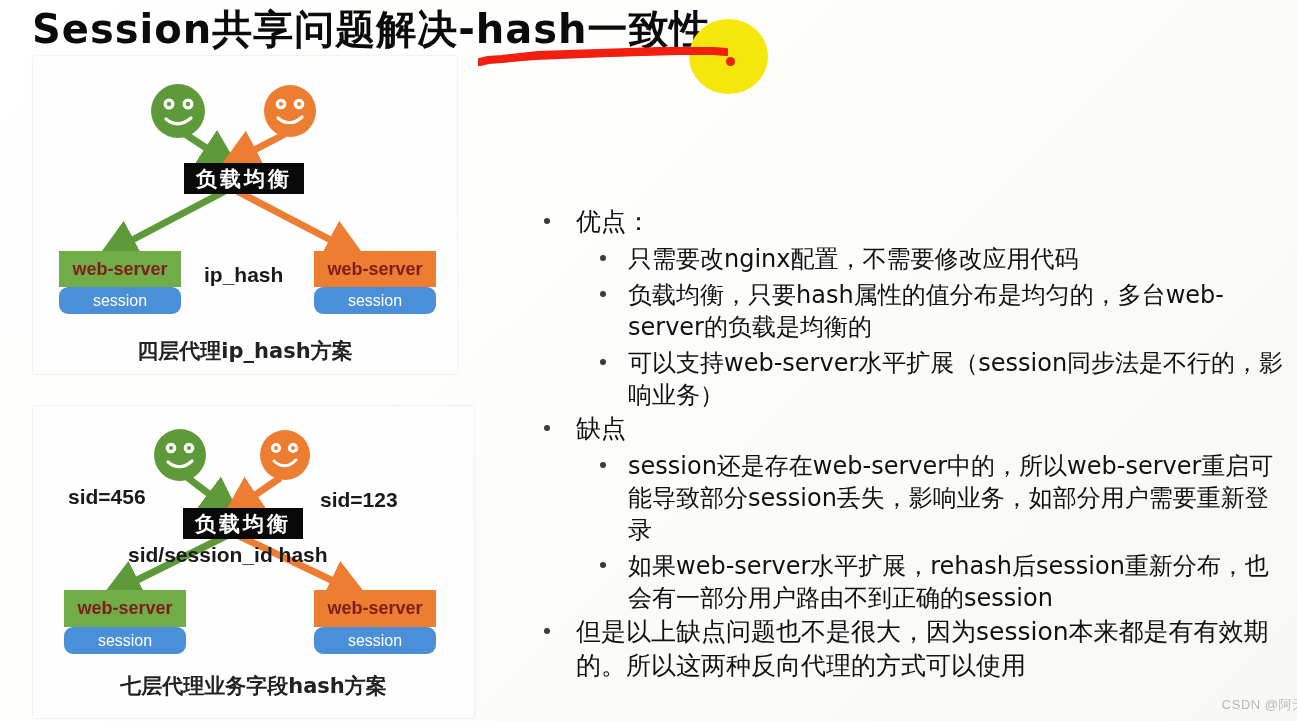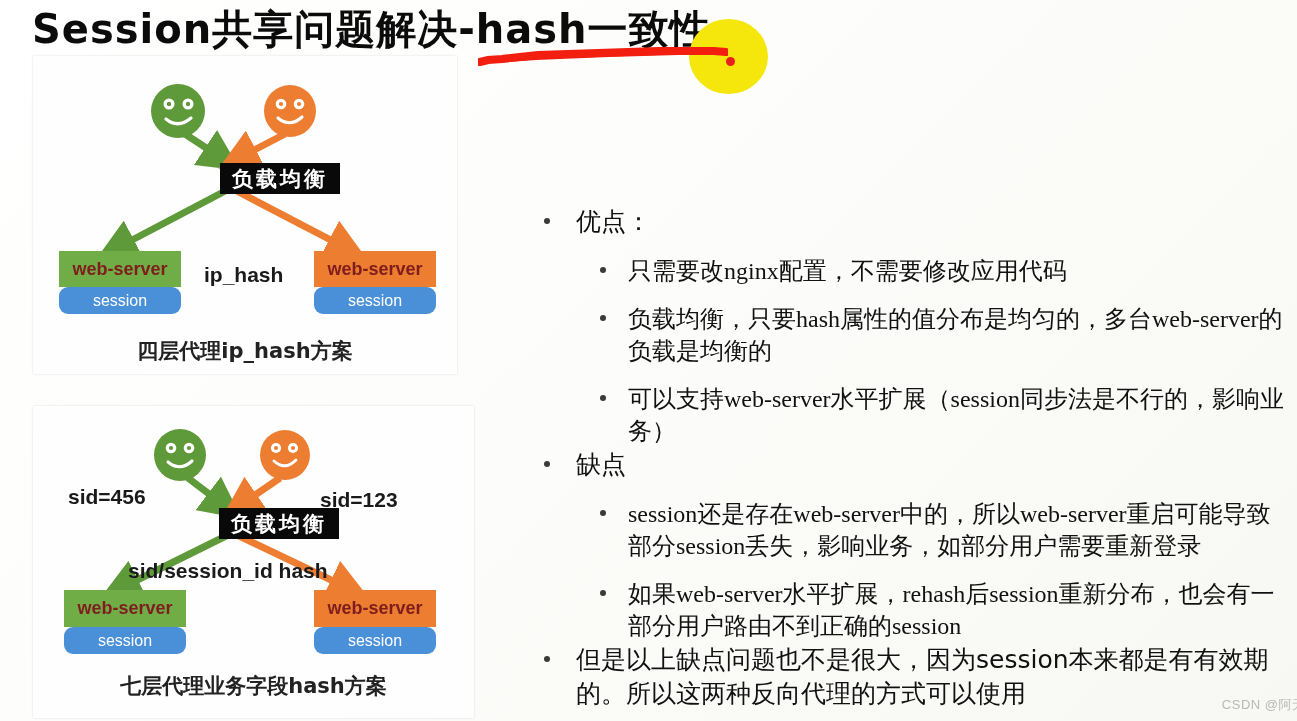--- a/index.html
+++ b/index.html
@@ -40,21 +40,21 @@
     overflow:hidden;
   }
   #panel-top{left:33px;top:56px;width:424px;height:318px;}
   #panel-bottom{left:33px;top:406px;width:441px;height:312px;}
   .diagram{position:absolute;left:0;top:0;width:100%;height:100%;}
   .dgsvg{position:absolute;left:0;top:0;}
   .box-lb{
     position:absolute;background:#090909;color:#ffffff;
     font-family:"DejaVu Sans","Liberation Sans",sans-serif;
     font-weight:bold;text-align:center;letter-spacing:3px;
-    display:flex;align-items:center;justify-content:center;margin-left:36px;
+    display:flex;align-items:center;justify-content:center;
   }
   .srv{position:absolute;}
   .srv .top{
     color:#7f1d1d;font-weight:bold;text-align:center;
     display:flex;align-items:center;justify-content:center;
     font-family:"Liberation Sans",sans-serif;
   }
   .srv .bot{
     background:#4a90d9;color:#ffffff;text-align:center;
     display:flex;align-items:center;justify-content:center;
@@ -79,21 +79,21 @@
     position:absolute;left:536px;top:205px;width:752px;
     color:#111;
     font-family:"DejaVu Sans","Liberation Sans",sans-serif;
   }
   .lvl1{position:relative;padding-left:40px;margin:0 0 2px 0;}
   .lvl1 > .btxt{font-size:25px;line-height:34px;font-weight:500;}
   .lvl1 > .bul{
     position:absolute;left:8px;top:13px;width:6px;height:6px;
     border-radius:50%;background:#3a3a3a;
   }
-  .lvl2{position:relative;padding-left:92px;margin:16px 0 1px 0;font-family:Liberation Serif, serif;}
+  .lvl2{position:relative;padding-left:92px;margin:4px 0 1px 0;}
   .lvl2 > .btxt{font-size:24px;line-height:32px;}
   .lvl2 > .bul{
     position:absolute;left:64px;top:12px;width:6px;height:6px;
     border-radius:50%;background:#3a3a3a;
   }
   .btxt{display:block;}
 
   
   #watermark{
     position:absolute;right:10px;bottom:7px;
@@ -213,21 +213,21 @@
         <span>sid=456</span>
       </div>
       <div class="edge-label" style="left:255px;top:82px;font-size:21px;margin-left:32px;">
         <span>sid=123</span>
       </div>
 
       <div class="box-lb" style="left:150px;top:102px;width:120px;height:31px;font-size:21px;">
         <span>负载均衡</span>
       </div>
 
-      <div class="edge-label" style="left:95px;top:137px;font-size:21px;margin-top:16px;">
+      <div class="edge-label" style="left:95px;top:137px;font-size:21px;">
         <span>sid/session_id hash</span>
       </div>
 
       <div class="srv green" style="left:31px;top:184px;width:122px;height:64px;">
         <div class="top" style="height:37px;font-size:18px;">web-server</div>
         <div class="bot" style="height:27px;font-size:16px;">session</div>
       </div>
 
       <div class="srv orange" style="left:281px;top:184px;width:122px;height:64px;">
         <div class="top" style="height:37px;font-size:18px;">web-server</div>

